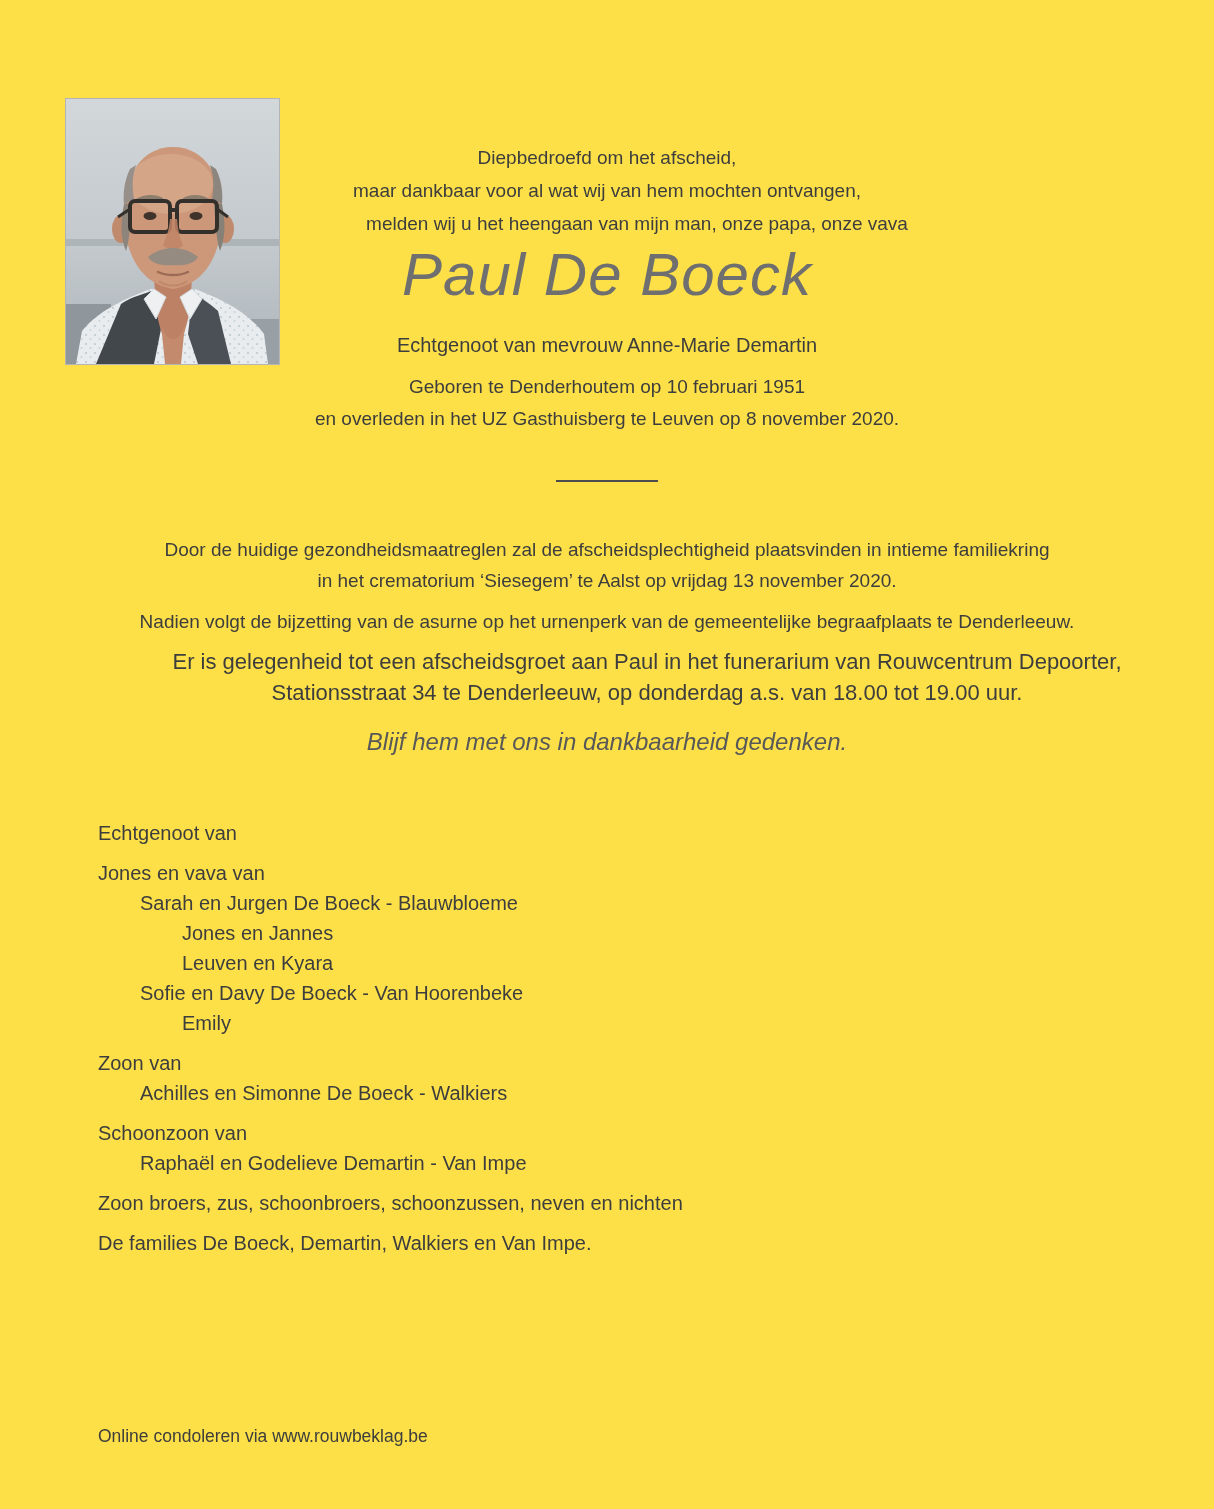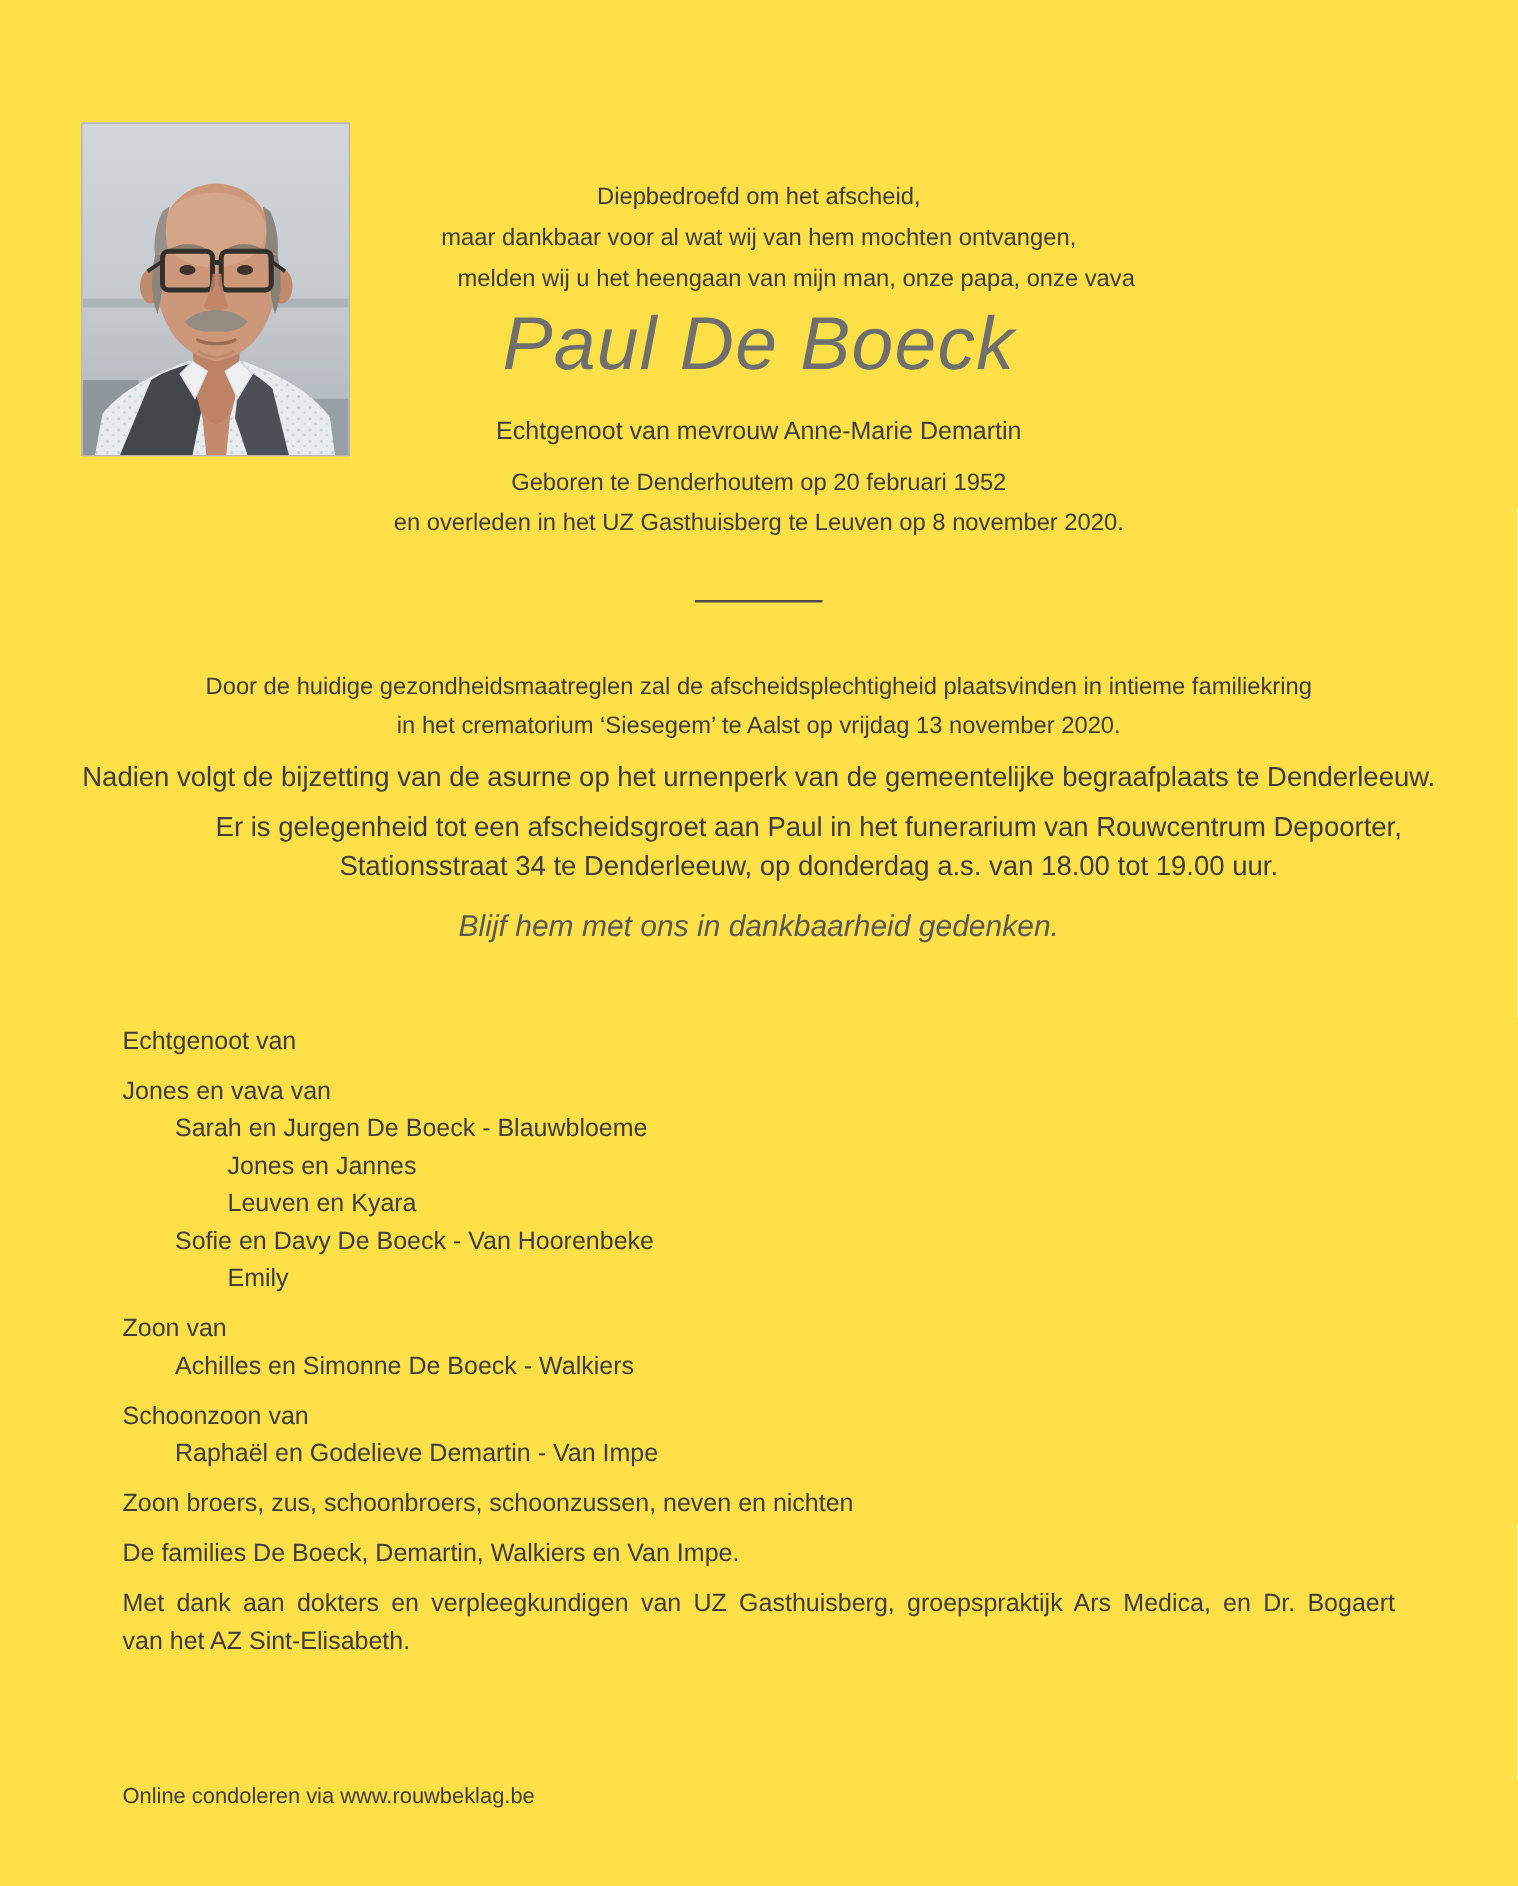--- a/index.html
+++ b/index.html
@@ -44,21 +44,21 @@
   .birth-death { top: 371px; font-size: 19px; line-height: 32px; }
 
   .divider {
     position: absolute;
     left: 556px; top: 480px;
     width: 102px; height: 2px;
     background: #4c4c4c;
   }
 
   .ceremony-1 { top: 534px; font-size: 19px; line-height: 31px; }
-  .ceremony-2 { top: 606px; font-size: 22px; line-height: 31px; }
+  .ceremony-2 { top: 606px; font-size: 19px; line-height: 31px; }
   .ceremony-3 { top: 646px; font-size: 22px; line-height: 31px; margin-left: 40px; }
 
   .quote {
     top: 726px;
     font-size: 24px;
     line-height: 32px;
     font-style: italic;
     font-weight: 300;
     color: #585858;
   }
@@ -164,21 +164,21 @@
     <div>Diepbedroefd om het afscheid,</div>
     <div>maar dankbaar voor al wat wij van hem mochten ontvangen,</div>
     <div class="shift-right">melden wij u het heengaan van mijn man, onze papa, onze vava</div>
   </div>
 
   <div class="center-block deceased-name">Paul De Boeck</div>
 
   <div class="center-block spouse-line">Echtgenoot van mevrouw Anne-Marie Demartin</div>
 
   <div class="center-block birth-death">
-    <div>Geboren te Denderhoutem op 20 februari 1952</div>
+    <div>Geboren te Denderhoutem op 10 februari 1951</div>
     <div>en overleden in het UZ Gasthuisberg te Leuven op 8 november 2020.</div>
   </div>
 
   <div class="divider"></div>
 
   <div class="center-block ceremony-1">
     <div>Door de huidige gezondheidsmaatreglen zal de afscheidsplechtigheid plaatsvinden in intieme familiekring</div>
     <div>in het crematorium ‘Siesegem’ te Aalst op vrijdag 13 november 2020.</div>
   </div>
   <div class="center-block ceremony-2">Nadien volgt de bijzetting van de asurne op het urnenperk van de gemeentelijke begraafplaats te Denderleeuw.</div>
@@ -206,21 +206,17 @@
           <div class="fam-line indent-0">Zoon van</div>
           <div class="fam-line indent-1">Achilles en Simonne De Boeck - Walkiers</div>
         </div>
         <div class="fam-group">
           <div class="fam-line indent-0">Schoonzoon van</div>
           <div class="fam-line indent-1">Raphaël en Godelieve Demartin - Van Impe</div>
         </div>
       </div>
     <div class="plain-line">Zoon broers, zus, schoonbroers, schoonzussen, neven en nichten</div>
     <div class="plain-line">De families De Boeck, Demartin, Walkiers en Van Impe.</div>
-    <div class="plain-line">
-      <div class="justified-first">Met dank aan dokters en verpleegkundigen van UZ Gasthuisberg, groepspraktijk Ars Medica, en Dr. Bogaert</div>
-      <div>van het AZ Sint-Elisabeth.</div>
-    </div>
   </div>
 
   <div class="footer-line">Online condoleren via www.rouwbeklag.be</div>
 
 </div>
 
 </body></html>

